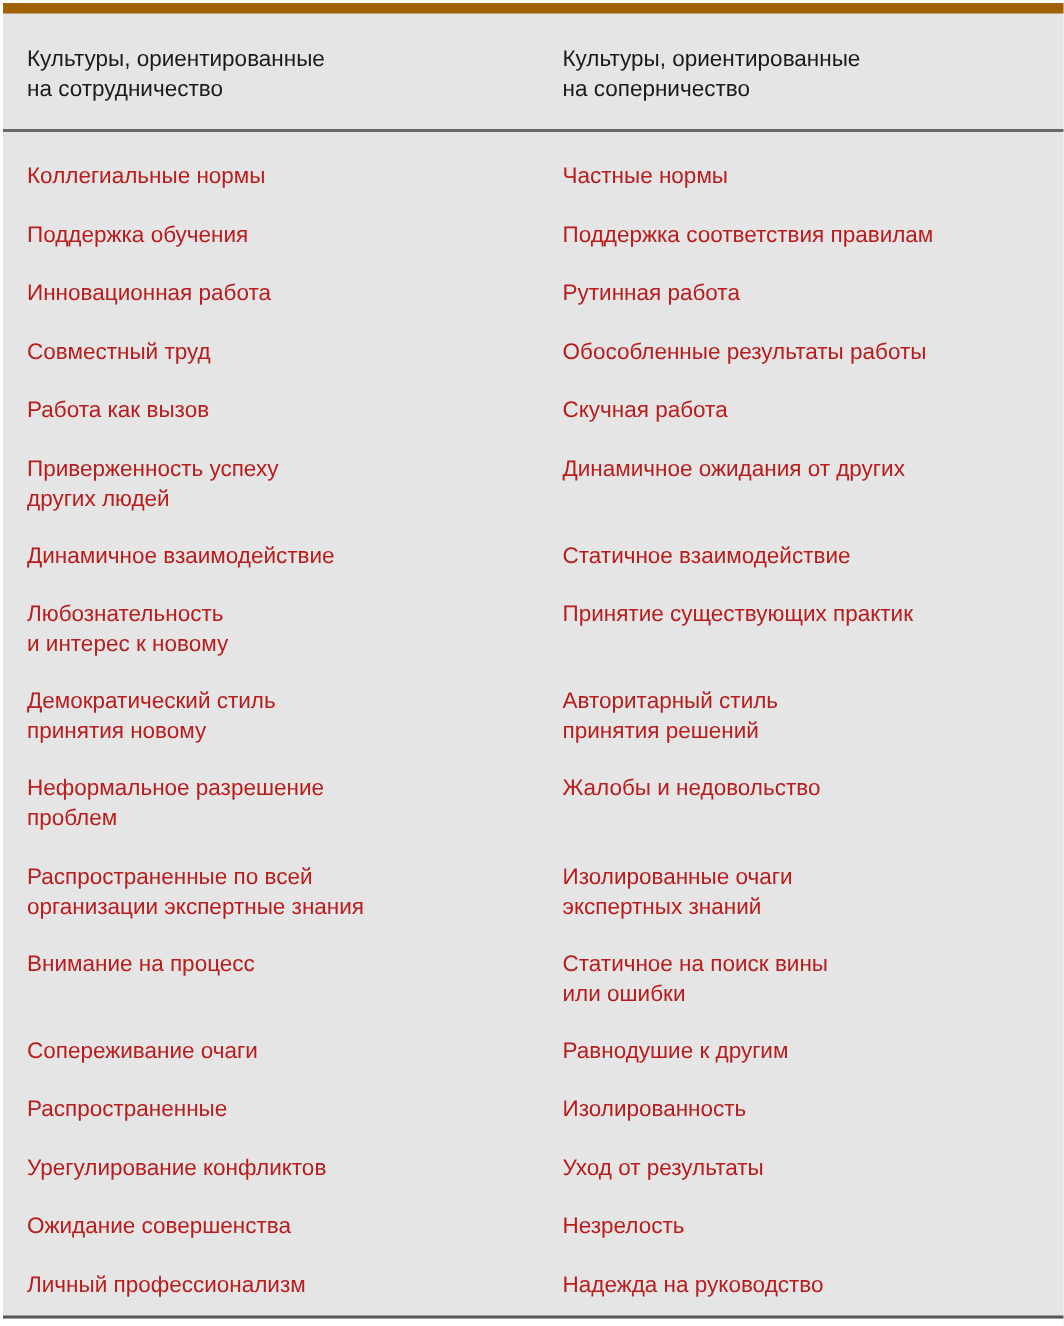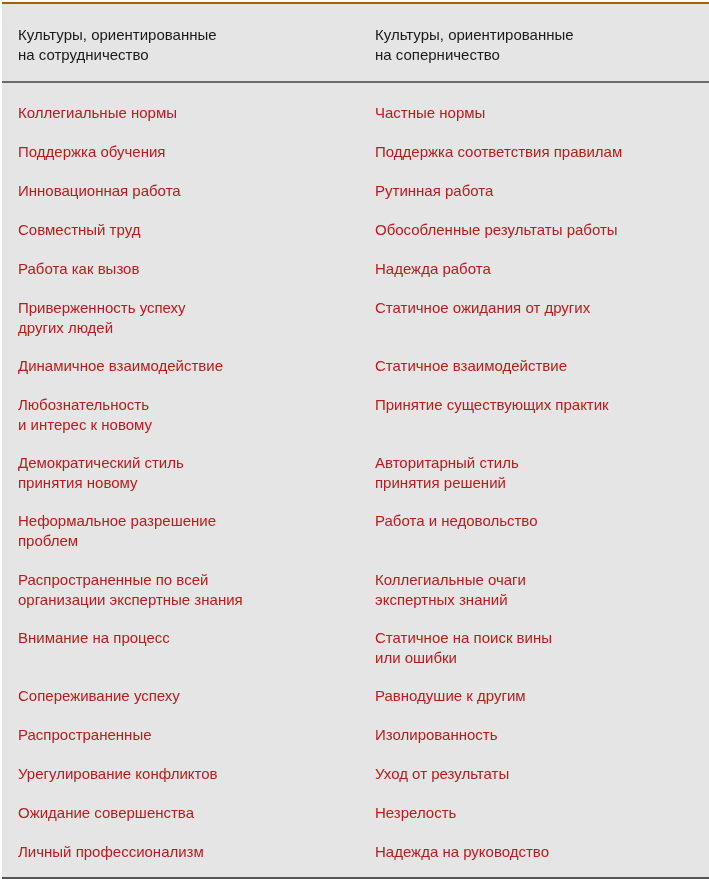--- a/index.html
+++ b/index.html
@@ -15,21 +15,21 @@
       font-family: "Liberation Sans", "DejaVu Sans", sans-serif;
       color: #1a1a1a;
     }
     .table {
       position: absolute;
       left: 2px;
       top: 2px;
       width: 707px;
       height: 877px;
       background: #e5e5e5;
-      border-top: 2px solid #a16207;
+      border-top: 7px solid #a16207;
       border-bottom: 2px solid #555555;
       box-sizing: border-box;
     }
     .header {
       position: absolute;
       left: 0;
       top: 0;
       width: 100%;
       height: 77px;
       border-bottom: 2px solid #6a6a6a;
@@ -91,60 +91,60 @@
       <div class="row" style="top: 78px; position: absolute;">
       <div class="cell left">Инновационная работа</div>
       <div class="cell right">Рутинная работа</div>
     </div>
       <div class="row" style="top: 117px; position: absolute;">
       <div class="cell left">Совместный труд</div>
       <div class="cell right">Обособленные результаты работы</div>
     </div>
       <div class="row" style="top: 156px; position: absolute;">
       <div class="cell left">Работа как вызов</div>
-      <div class="cell right">Надежда работа</div>
+      <div class="cell right">Скучная работа</div>
     </div>
       <div class="row" style="top: 195px; position: absolute;">
       <div class="cell left">Приверженность успеху
 других людей</div>
-      <div class="cell right">Статичное ожидания от других</div>
+      <div class="cell right">Динамичное ожидания от других</div>
     </div>
       <div class="row" style="top: 253px; position: absolute;">
       <div class="cell left">Динамичное взаимодействие</div>
       <div class="cell right">Статичное взаимодействие</div>
     </div>
       <div class="row" style="top: 292px; position: absolute;">
       <div class="cell left">Любознательность
 и интерес к новому</div>
       <div class="cell right">Принятие существующих практик</div>
     </div>
       <div class="row" style="top: 350px; position: absolute;">
       <div class="cell left">Демократический стиль
 принятия новому</div>
       <div class="cell right">Авторитарный стиль
 принятия решений</div>
     </div>
       <div class="row" style="top: 408px; position: absolute;">
       <div class="cell left">Неформальное разрешение
 проблем</div>
-      <div class="cell right">Работа и недовольство</div>
+      <div class="cell right">Жалобы и недовольство</div>
     </div>
       <div class="row" style="top: 467px; position: absolute;">
       <div class="cell left">Распространенные по всей
 организации экспертные знания</div>
-      <div class="cell right">Коллегиальные очаги
+      <div class="cell right">Изолированные очаги
 экспертных знаний</div>
     </div>
       <div class="row" style="top: 525px; position: absolute;">
       <div class="cell left">Внимание на процесс</div>
       <div class="cell right">Статичное на поиск вины
 или ошибки</div>
     </div>
       <div class="row" style="top: 583px; position: absolute;">
-      <div class="cell left">Сопереживание успеху</div>
+      <div class="cell left">Сопереживание очаги</div>
       <div class="cell right">Равнодушие к другим</div>
     </div>
       <div class="row" style="top: 622px; position: absolute;">
       <div class="cell left">Распространенные</div>
       <div class="cell right">Изолированность</div>
     </div>
       <div class="row" style="top: 661px; position: absolute;">
       <div class="cell left">Урегулирование конфликтов</div>
       <div class="cell right">Уход от результаты</div>
     </div>

